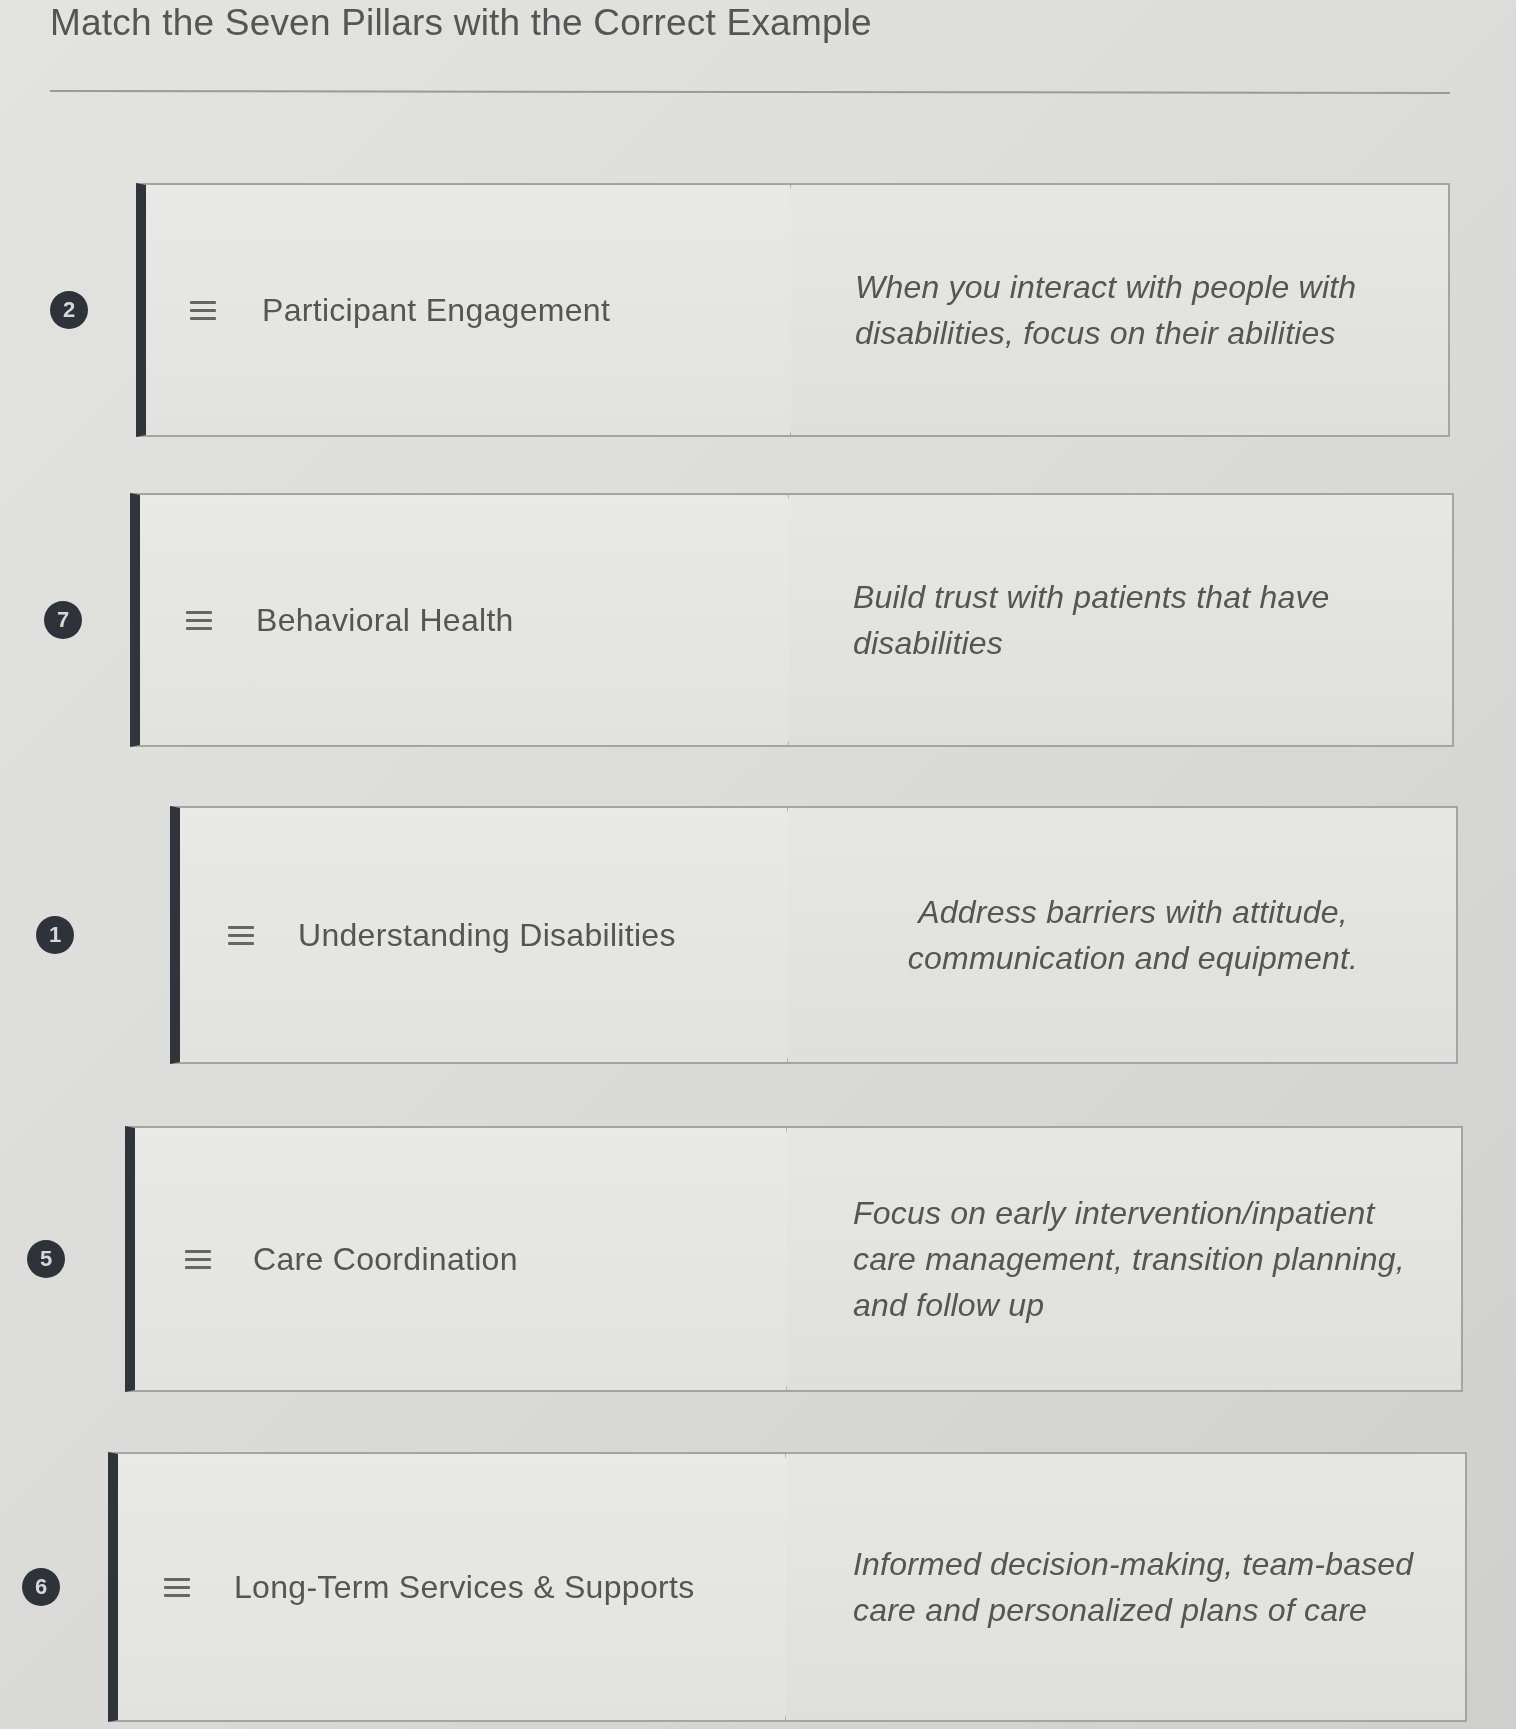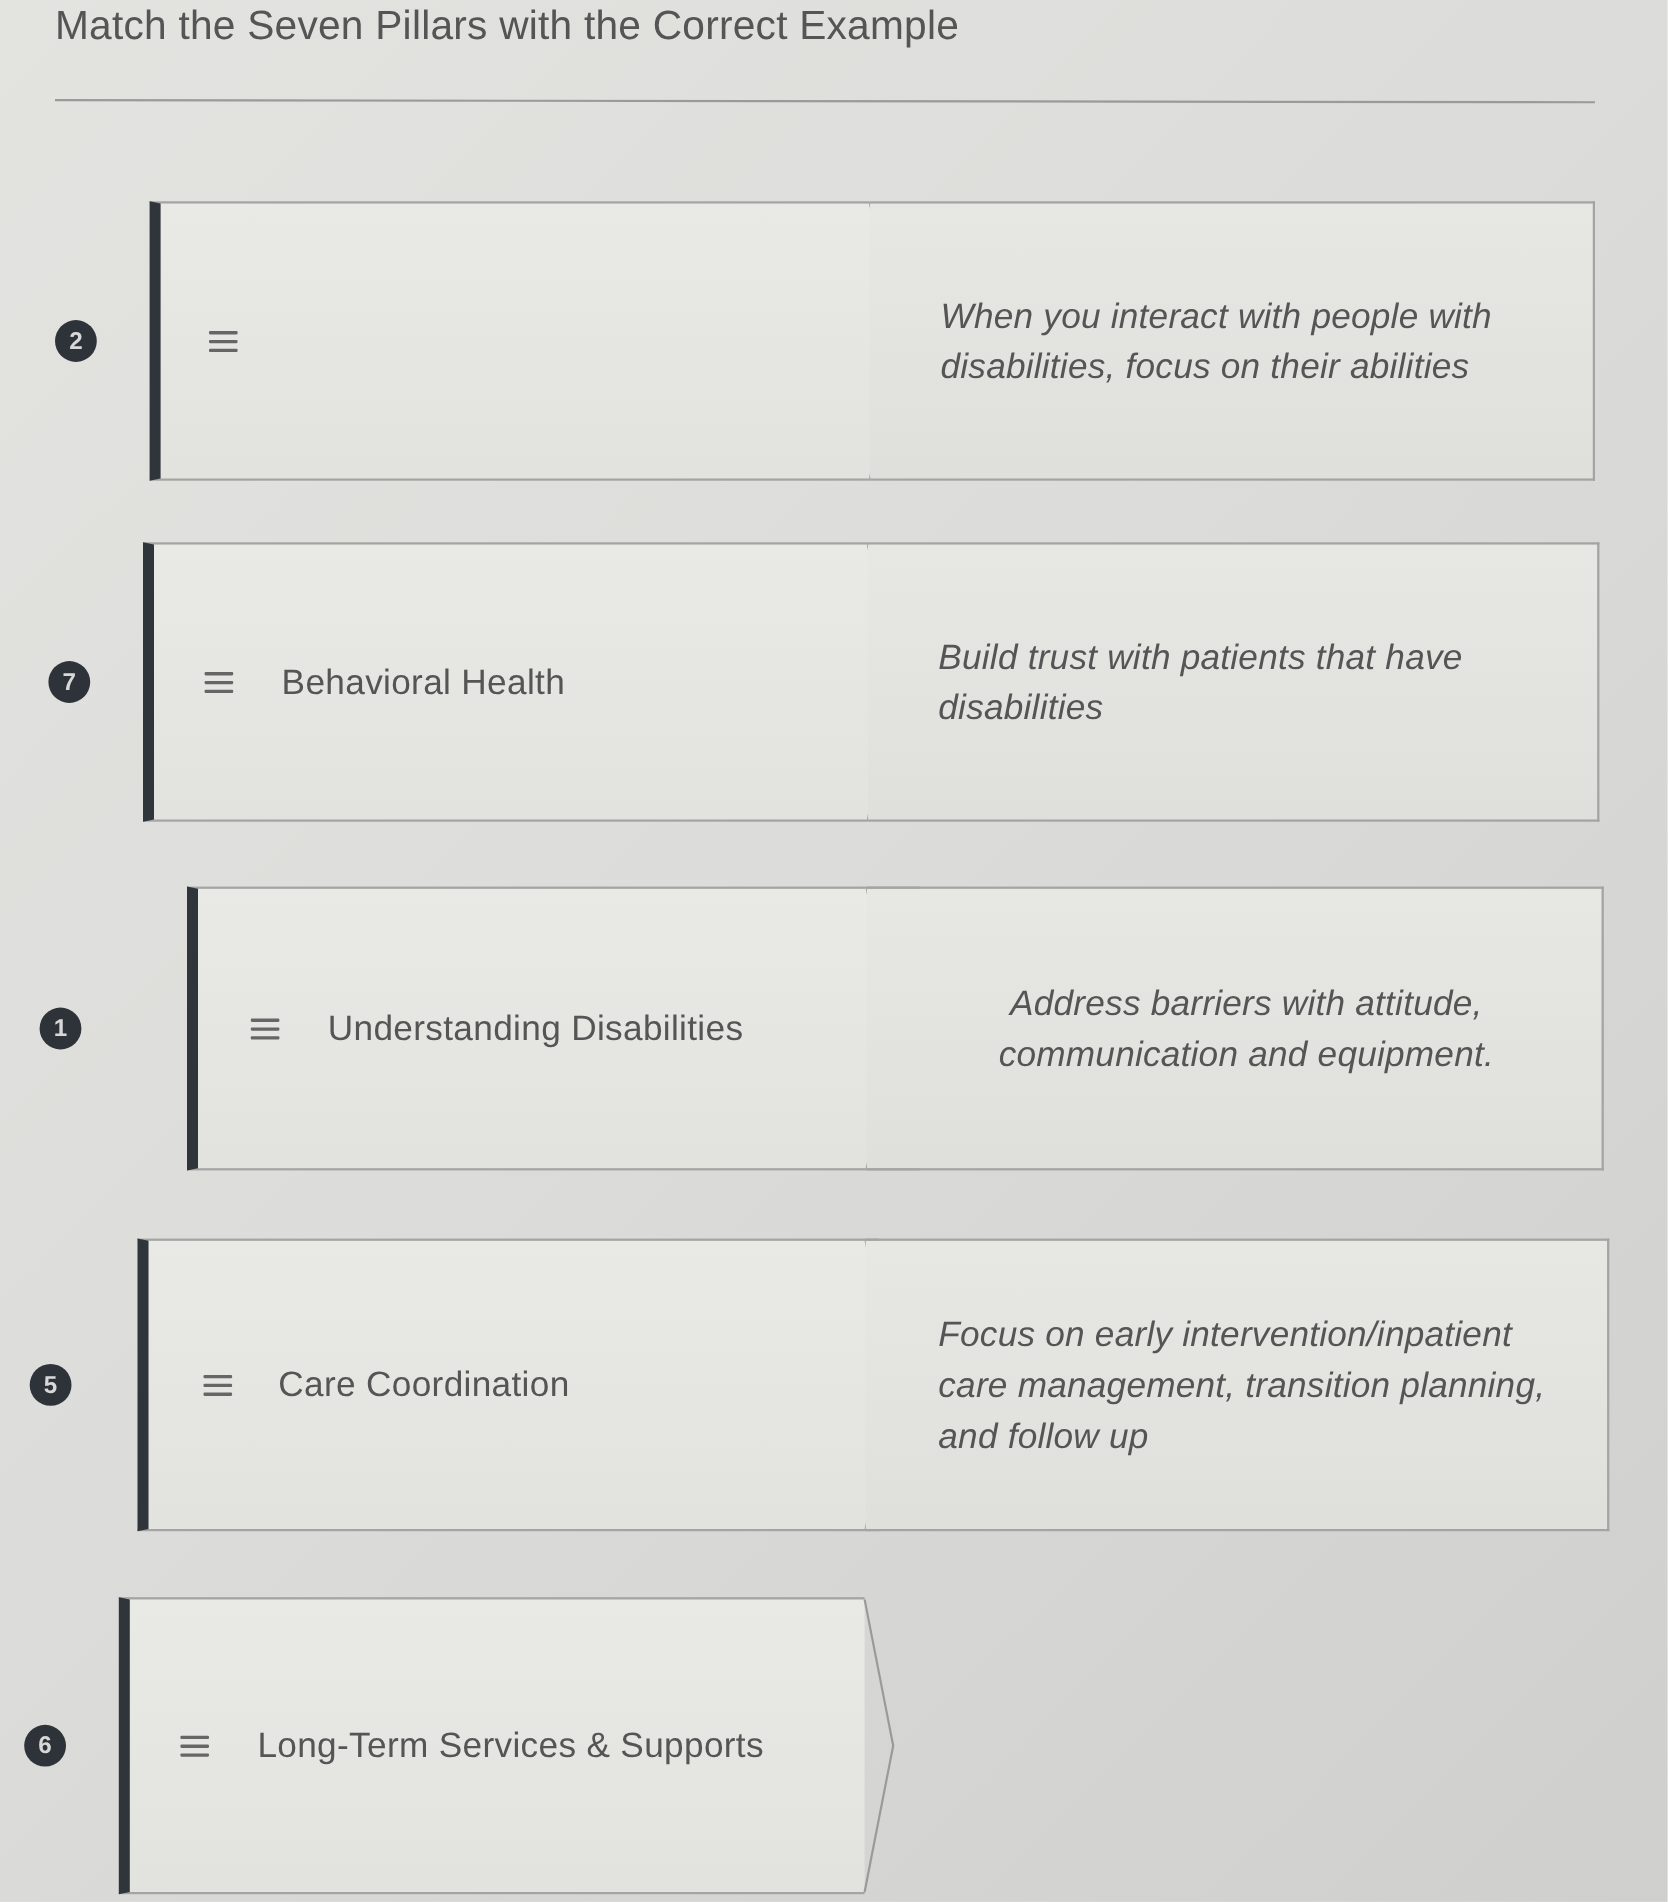--- a/index.html
+++ b/index.html
@@ -130,20 +130,21 @@
 <div class="match-list">
 
   <div class="match-row" style="left:0; top:183px; width:1450px; height:254px;">
     <div class="order-badge" style="left:50px;">2</div>
     <div class="pillar-card" style="left:136px; width:655px;">
       <div class="drag-handle" style="left:44px;">
           <span></span>
           <span></span>
           <span></span>
         </div>
+      <div class="pillar-label" style="left:116px;">Participant Engagement</div>
     </div>
     <div class="connector" style="left:781px;">
       <svg viewBox="0 0 40 254" preserveAspectRatio="none">
           <path d="M10 2 L36 127 L10 252" fill="none" stroke="#9a9a9a" stroke-width="2"></path>
         </svg>
     </div>
     <div class="example-card" style="left:791px; width:659px;">
       <div class="example-text" style="left:64px; width:570px;">When you interact with people with disabilities, focus on their abilities</div>
     </div>
   </div>
@@ -216,15 +217,18 @@
           <span></span>
           <span></span>
         </div>
       <div class="pillar-label" style="left:116px;">Long-Term Services &amp; Supports</div>
     </div>
     <div class="connector" style="left:776px;">
       <svg viewBox="0 0 40 270" preserveAspectRatio="none">
           <path d="M10 2 L36 135 L10 268" fill="none" stroke="#9a9a9a" stroke-width="2"></path>
         </svg>
     </div>
+    <div class="example-card" style="left:786px; width:681px;">
+      <div class="example-text" style="left:67px; width:590px;">Informed decision-making, team-based care and personalized plans of care</div>
+    </div>
   </div>
 
 </div>
 
 </body></html>

